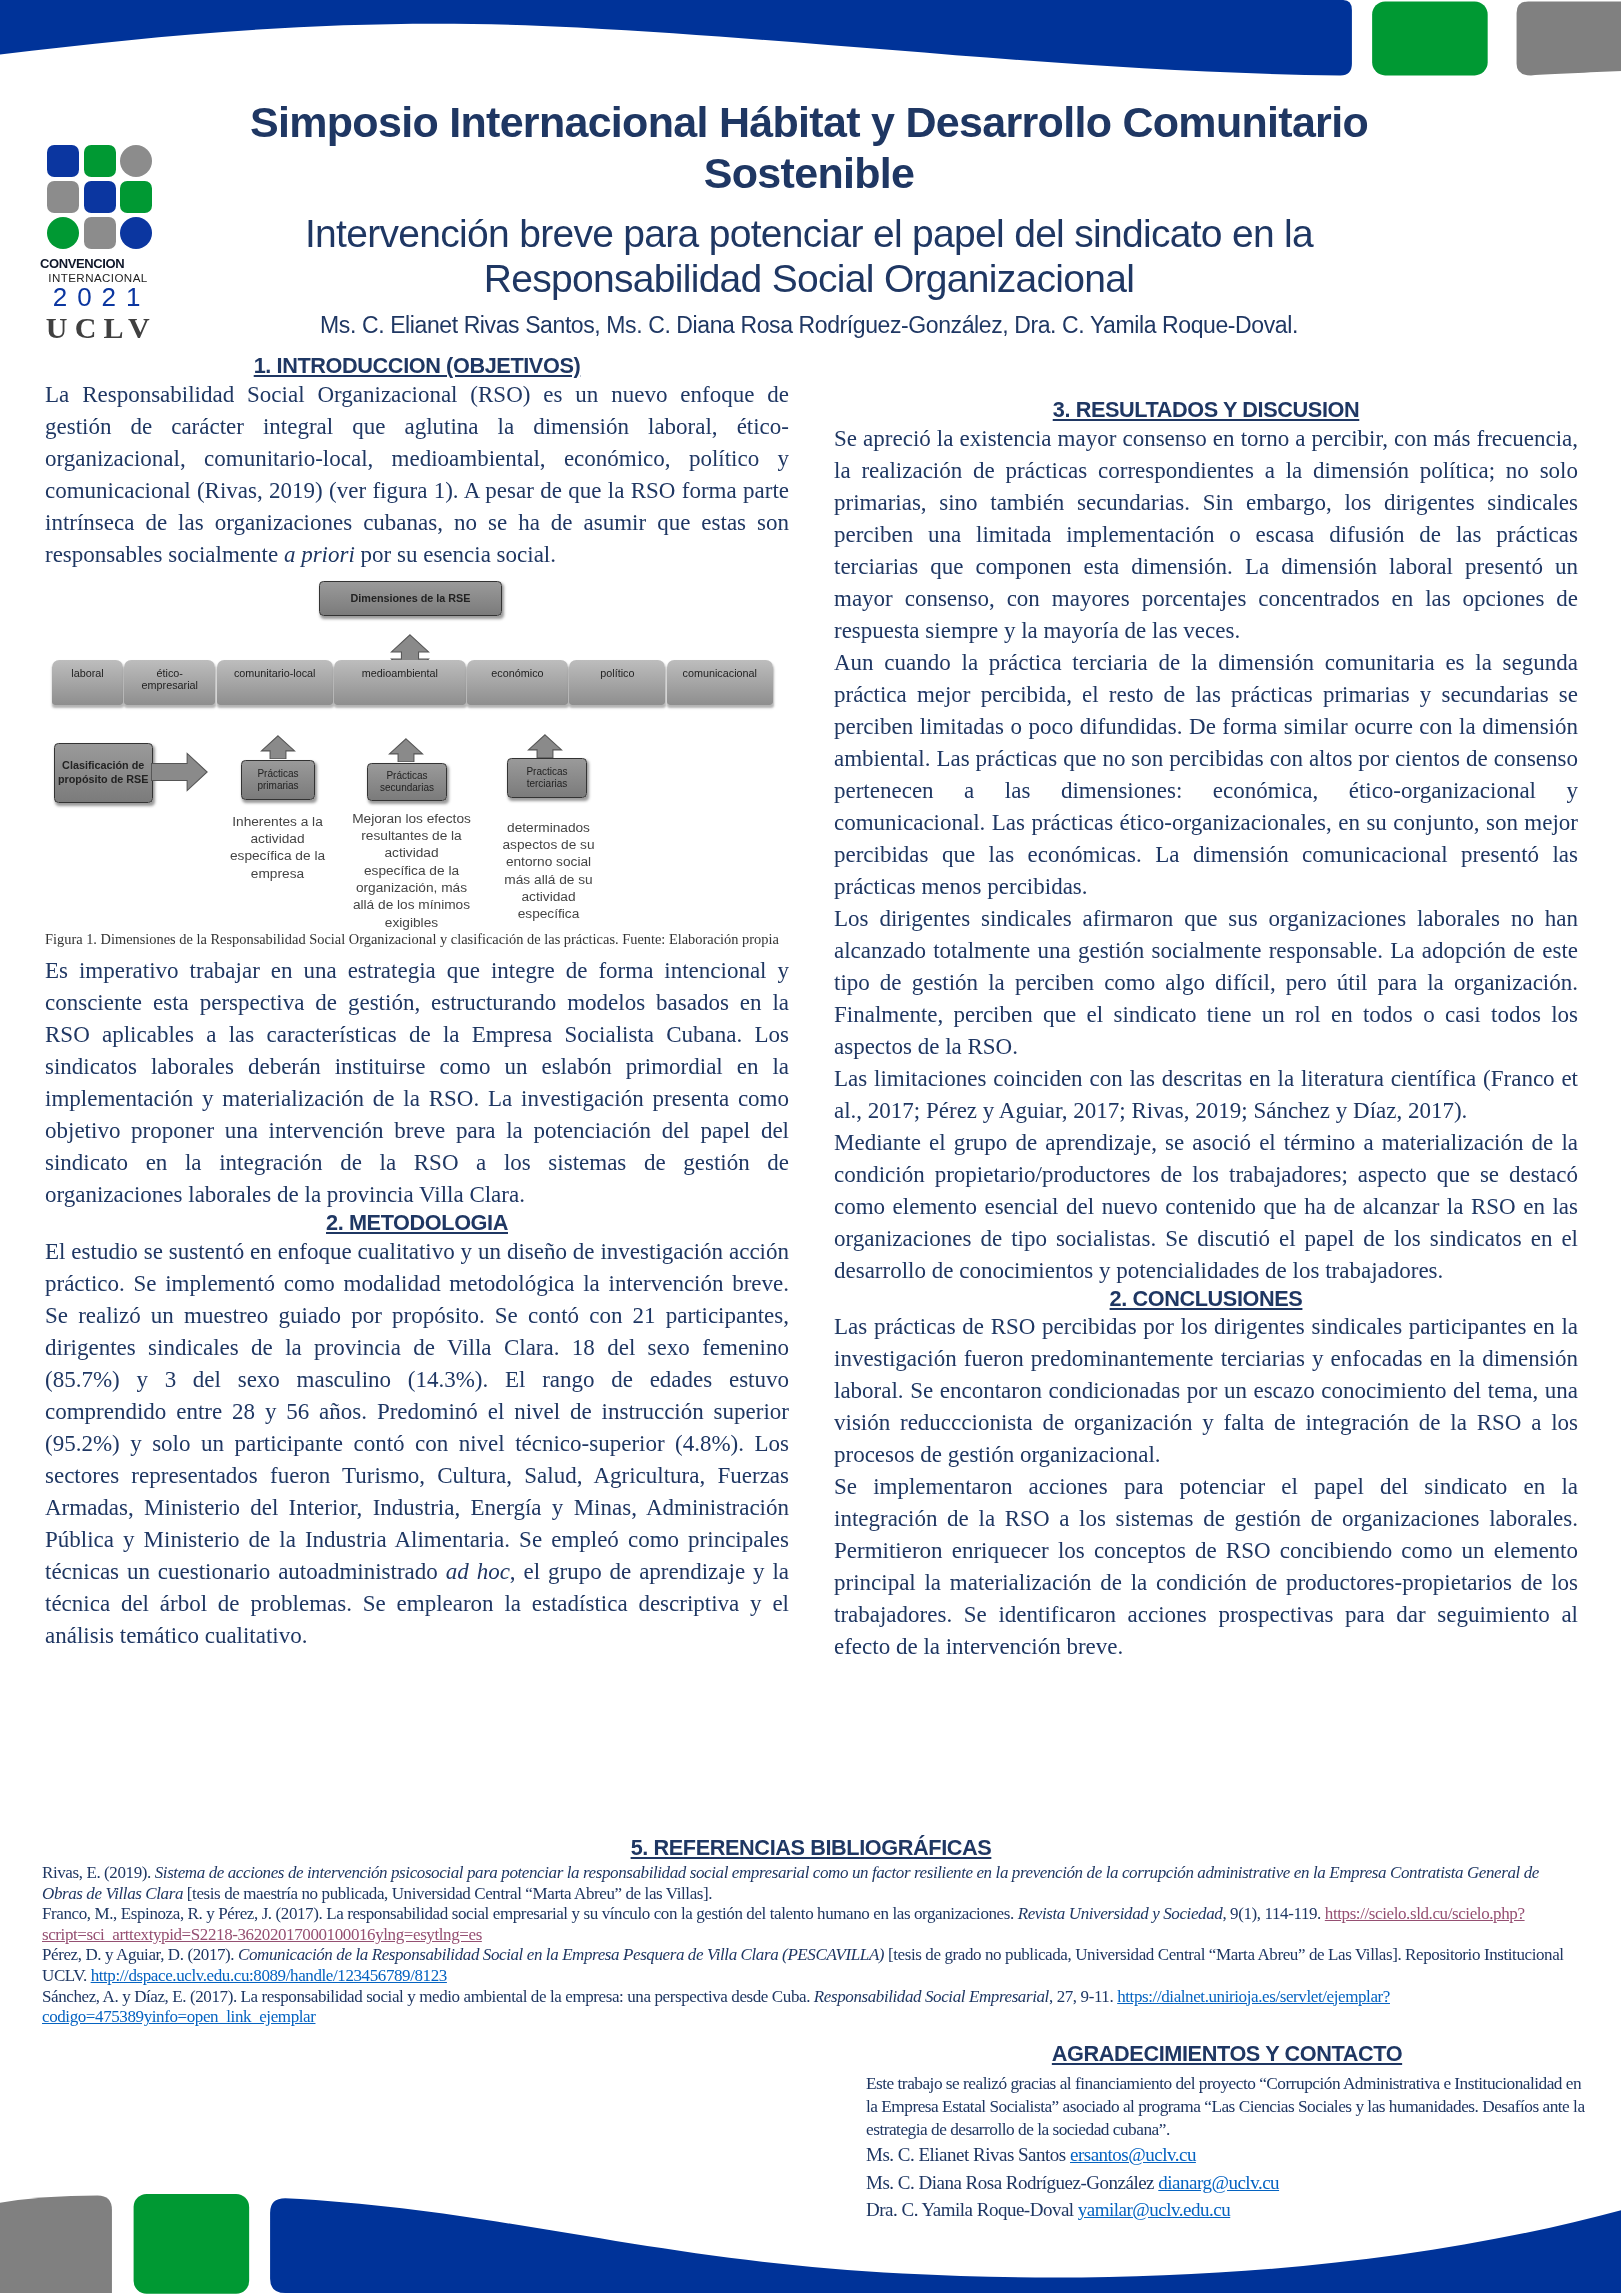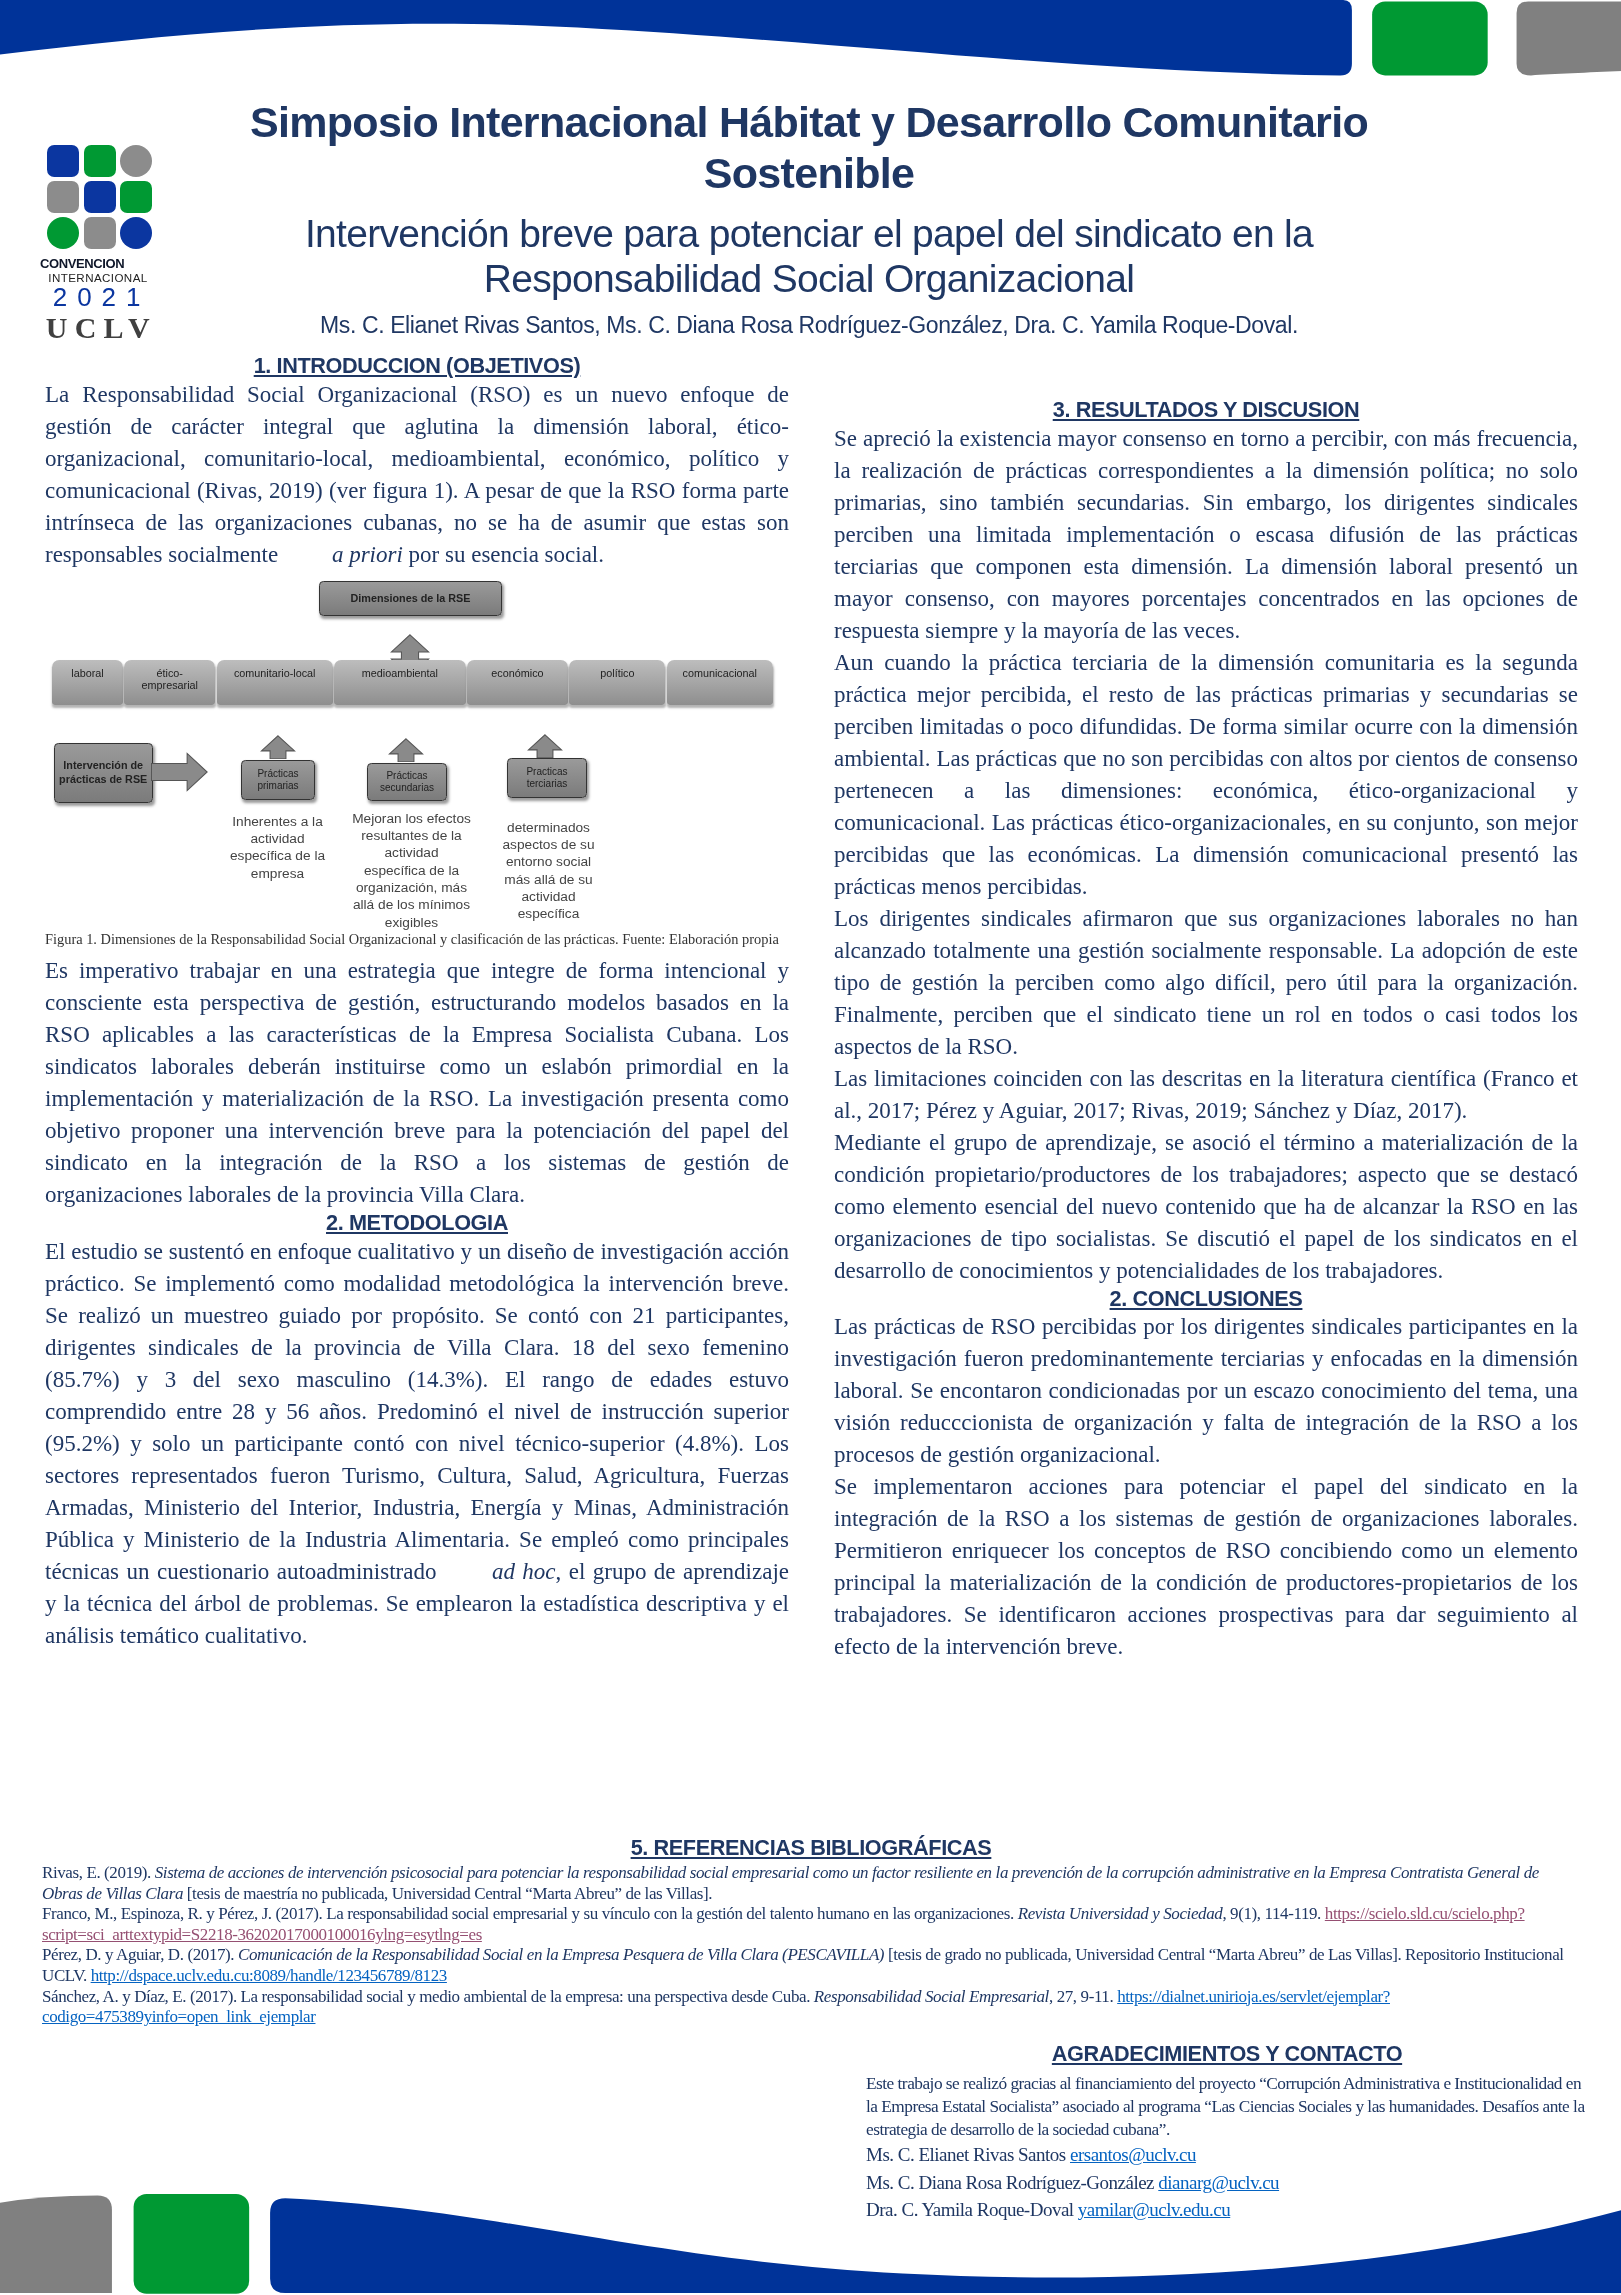--- a/index.html
+++ b/index.html
@@ -43,21 +43,21 @@
   .sec-h {
     font-family: "Liberation Sans", sans-serif; font-weight: bold; font-size: 21.7px;
     text-decoration: underline; text-align: center; color: #1f3763; line-height: 24.6px; letter-spacing: -0.4px;
   }
   .col { position: absolute; }
   .col-left { left: 45px; width: 744px; }
   .col-right { left: 834px; width: 744px; }
   .para {
     font-size: 23px; line-height: 32px; text-align: justify; margin: 0; color: #1f3763;
   }
-  .para i { font-style: italic; margin-left: 48px; }
+  .para i { font-style: italic; }
 
   
   .figure { position: relative; width: 744px; height: 354px; margin-top: 4.3px; font-family: "Liberation Sans", sans-serif; color: #333; }
   .fig-box {
     position: absolute; background: linear-gradient(#9a9a9a, #7b7b7b); border: 1.4px solid #333;
     border-radius: 4.3px; box-shadow: 1.4px 2.2px 2.9px rgba(0,0,0,0.4);
     display: flex; align-items: center; justify-content: center; text-align: center;
     font-weight: bold; color: #222; font-size: 10.8px;
   }
   .dim-bar { position: absolute; left: 7.2px; top: 85px; width: 722px; height: 45px; display: flex; }
@@ -124,21 +124,21 @@
       <div class="dim-cell" style="flex:0.7">laboral</div>
       <div class="dim-cell" style="white-space:pre-line;flex:0.9">ético-
 empresarial</div>
       <div class="dim-cell" style="flex:1.15">comunitario-local</div>
       <div class="dim-cell" style="flex:1.3">medioambiental</div>
       <div class="dim-cell" style="flex:1">económico</div>
       <div class="dim-cell" style="flex:0.95">político</div>
       <div class="dim-cell" style="flex:1.05">comunicacional</div>
     </div>
 
-    <div class="fig-box" style="left:8.7px;top:168px;width:97px;height:58px;font-size:10.8px;line-height:13.7px;">Intervención de prácticas de RSE</div>
+    <div class="fig-box" style="left:8.7px;top:168px;width:97px;height:58px;font-size:10.8px;line-height:13.7px;">Clasificación de propósito de RSE</div>
     <svg class="abs" style="left:106px;top:177px;" width="58" height="40" viewBox="0 0 80 56">
       <polygon points="0,16 50,16 50,2 78,28 50,54 50,40 0,40" fill="#8a8a8a" stroke="#555" stroke-width="1.5"></polygon>
     </svg>
 
     <svg class="abs" style="left:215px;top:160px;" width="36" height="24.6" viewBox="0 0 50 34">
         <polygon points="25,1 48,22 36,22 36,33 14,33 14,22 2,22" fill="#8a8a8a" stroke="#555" stroke-width="1.5"></polygon>
       </svg>
     <div class="fig-box" style="left:196px;top:185px;width:72px;height:38px;font-weight:normal;font-size:10px;line-height:11.6px;">Prácticas primarias</div>
     <div class="fig-desc" style="left:184px;top:238px;width:97px;">Inherentes a la actividad específica de la empresa</div>
 

